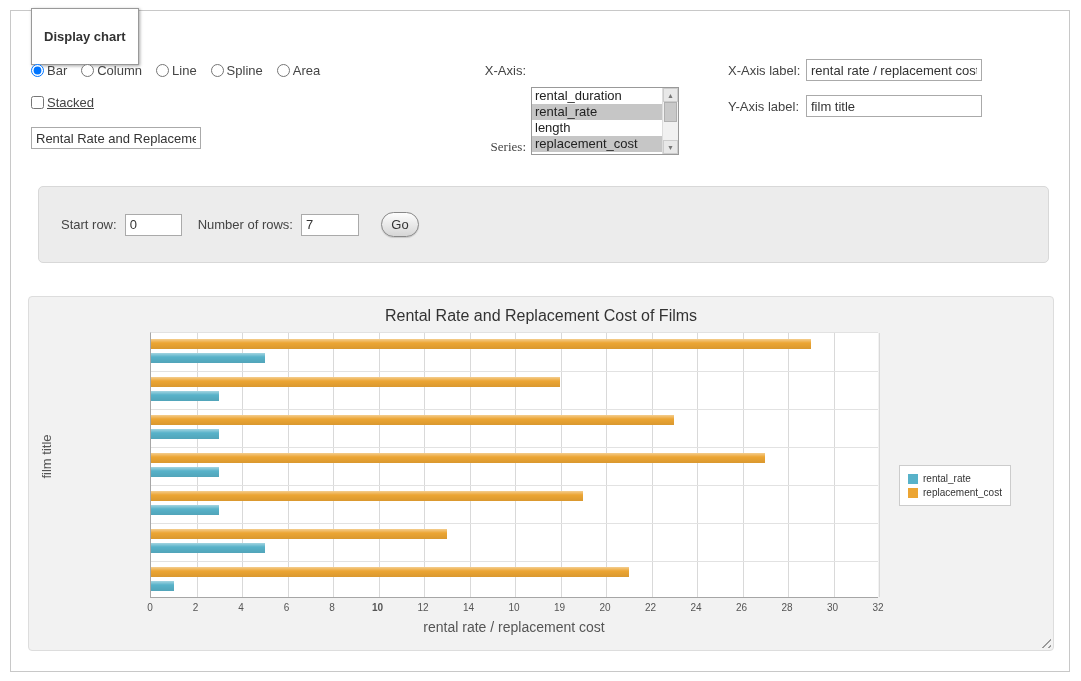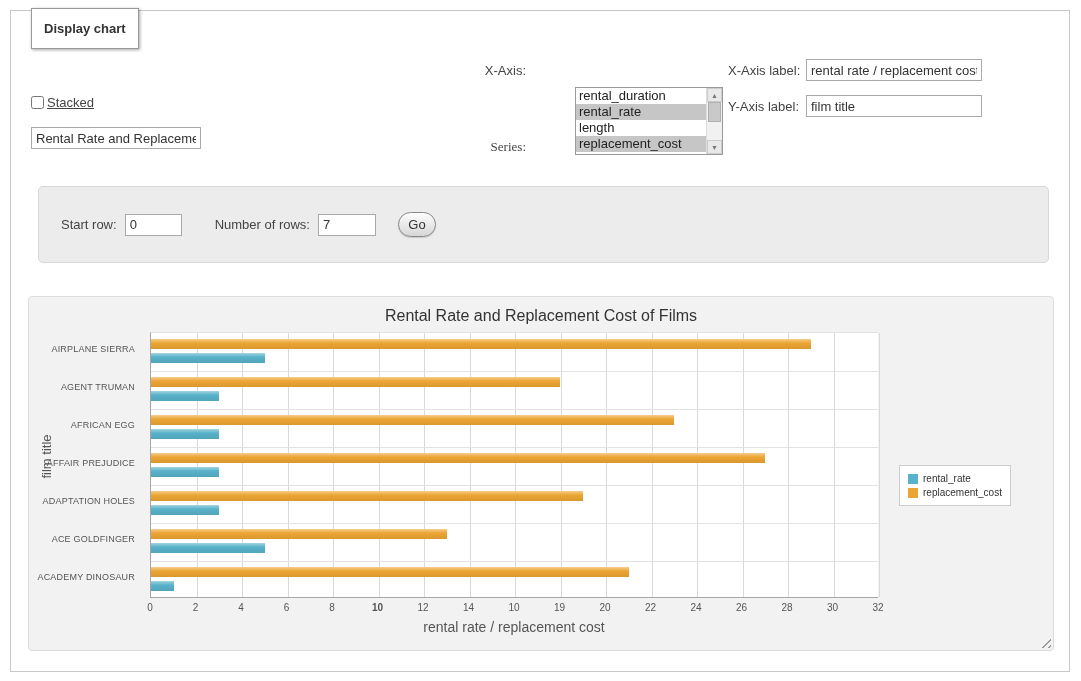--- a/index.html
+++ b/index.html
@@ -1,53 +1,53 @@
 <!DOCTYPE html>
 <html><head>
 <meta charset="utf-8">
 <style>
   * { box-sizing: border-box; margin: 0; padding: 0; }
   html,body { width:1081px; height:681px; background:#fff; font-family:"Liberation Sans", sans-serif; overflow:hidden; }
   .page { position:absolute; left:10px; top:10px; width:1060px; height:662px; border:1px solid #c8c8c8; background:#fff; }
 
   .fieldset-legend { position:absolute; left:20px; top:-3px; background:#fff; border:1px solid #999;
-    box-shadow:1px 1px 3px rgba(0,0,0,.35); padding:12px 12px; font-size:13px; font-weight:bold; color:#333; }
+    box-shadow:1px 1px 3px rgba(0,0,0,.35); padding:20px 12px; font-size:13px; font-weight:bold; color:#333; }
 
   .type-row { position:absolute; left:20px; top:52px; display:flex; gap:14px; font-size:13px; color:#444; align-items:center; }
   .type-row label, .stacked-row label { display:flex; align-items:center; gap:3px; }
   .stacked-row { position:absolute; left:20px; top:84px; font-size:13px; color:#444;text-decoration:underline; }
 
   input[type=text] { border:1px solid #aaa; background:#fff; font-family:"Liberation Sans",sans-serif;
     font-size:13px; color:#333; padding:2px 4px; height:22px; }
   .title-input { position:absolute; left:20px; top:116px; width:170px; }
 
   .field-label { position:absolute; font-size:13px; color:#444; }
   .lbl-right { text-align:right; width:95px; }
 
   .select { position:absolute; left:520px; top:48px; width:153px; height:23px; background:#fff;
     border:1px solid #999; font-size:13px; color:#333; padding:3px 20px 3px 5px; cursor:default; }
   .select-arrow { position:absolute; right:5px; top:5px; font-size:9px; color:#000; }
 
-  .series-box { position:absolute; left:520px; top:76px; width:148px; height:68px; background:#fff; border:1px solid #999;margin-left:44px; }
+  .series-box { position:absolute; left:520px; top:76px; width:148px; height:68px; background:#fff; border:1px solid #999; }
   .series-options { position:absolute; left:0; top:0; right:16px; bottom:0; overflow:hidden; }
   .series-option { height:16px; line-height:16px; font-size:13px; color:#222; padding-left:3px; white-space:nowrap; }
   .series-option.sel { background:#c6c6c6; }
   .series-scrollbar { position:absolute; right:0; top:0; bottom:0; width:16px; background:#f1f1f1; border-left:1px solid #ddd; }
   .sb-arrow { height:14px; text-align:center; font-size:7px; color:#777; line-height:14px; background:#e8e8e8; border:1px solid #ccc; }
   .sb-thumb { position:absolute; left:1px; right:1px; top:14px; height:20px; background:#c9c9c9; border:1px solid #b0b0b0; }
   .sb-arrow.down { position:absolute; bottom:0; left:0; right:0; }
 
   .xal-input { position:absolute; left:795px; top:48px; width:176px; }
   .yal-input { position:absolute; left:795px; top:84px; width:176px; }
 
   .rows-panel { position:absolute; left:27px; top:175px; width:1011px; height:77px; background:#ececec;
     border:1px solid #d8d8d8; border-radius:5px; display:flex; align-items:center; padding-left:22px; font-size:13px; color:#444; }
   .rows-panel input { margin-left:8px; }
   .start-input { width:57px; }
-  .num-label { margin-left:33px;text-align:center; }
+  .num-label { margin-left:16px;text-align:center; }
   .num-input { width:58px; }
   .go-btn { margin-left:22px; width:38px; height:25px; border-radius:13px; border:1px solid #888;
     background:linear-gradient(#fdfdfd,#d6d6d6); font-family:"Liberation Sans",sans-serif; font-size:13px;
     color:#333; cursor:pointer; box-shadow:0 1px 1px rgba(0,0,0,.15); }
 
   .chart-panel { position:absolute; left:17px; top:285px; width:1026px; height:355px; background:#f2f2f2;
     border:1px solid #ddd; border-radius:4px; }
   .chart-title { position:absolute; top:10px; left:0; right:0; text-align:center; font-size:16px; color:#333; }
   .plot { position:absolute; left:121px; top:35px; width:728px; height:266px; background:#fff;
     border-left:1px solid #a6a6a6; border-bottom:1px solid #a6a6a6; border-top:1px solid #e2e2e2; }
@@ -68,20 +68,42 @@
   .resize-handle { position:absolute; right:2px; bottom:2px; width:13px; height:13px; cursor:se-resize;
     background:repeating-linear-gradient(135deg, #999 0 1px, transparent 1px 4px);
     clip-path:polygon(100% 0, 100% 100%, 0 100%); }
 </style>
 </head>
 <body>
 
 <div class="page">
   <div class="fieldset-legend">Display chart</div>
 
+  <div class="type-row">
+    <label>
+      <input type="radio" name="ctype" checked="" style="">
+      <span>Bar</span>
+    </label>
+    <label>
+      <input type="radio" name="ctype" style="">
+      <span>Column</span>
+    </label>
+    <label>
+      <input type="radio" name="ctype" style="">
+      <span>Line</span>
+    </label>
+    <label>
+      <input type="radio" name="ctype" style="">
+      <span>Spline</span>
+    </label>
+    <label>
+      <input type="radio" name="ctype" style="">
+      <span>Area</span>
+    </label>
+  </div>
 
   <div class="stacked-row">
     <label>
       <input type="checkbox" style="">
       <span>Stacked</span>
     </label>
   </div>
 
   <input type="text" class="title-input" value="Rental Rate and Replacement Cost of Films" style="">
 
@@ -150,29 +172,20 @@
         <div class="bar" style="top: 196px; width: 295.522px; background-color: rgb(236, 165, 51);"></div>
         <div class="bar" style="top: 234px; width: 477.522px; background-color: rgb(236, 165, 51);"></div>
         <div class="bar" style="top: 20px; width: 113.522px; background-color: rgb(88, 178, 201);"></div>
         <div class="bar" style="top: 58px; width: 68.0225px; background-color: rgb(88, 178, 201);"></div>
         <div class="bar" style="top: 96px; width: 68.0225px; background-color: rgb(88, 178, 201);"></div>
         <div class="bar" style="top: 134px; width: 68.0225px; background-color: rgb(88, 178, 201);"></div>
         <div class="bar" style="top: 172px; width: 68.0225px; background-color: rgb(88, 178, 201);"></div>
         <div class="bar" style="top: 210px; width: 113.522px; background-color: rgb(88, 178, 201);"></div>
         <div class="bar" style="top: 248px; width: 22.5225px; background-color: rgb(88, 178, 201);"></div>
       </div>
-    <div class="cat-labels" id="catLabels">
-        <div class="catlbl" style="top: 12px;">AIRPLANE SIERRA</div>
-        <div class="catlbl" style="top: 50px;">AGENT TRUMAN</div>
-        <div class="catlbl" style="top: 88px;">AFRICAN EGG</div>
-        <div class="catlbl" style="top: 126px;">AFFAIR PREJUDICE</div>
-        <div class="catlbl" style="top: 164px;">ADAPTATION HOLES</div>
-        <div class="catlbl" style="top: 202px;">ACE GOLDFINGER</div>
-        <div class="catlbl" style="top: 240px;">ACADEMY DINOSAUR</div>
-      </div>
     <div class="x-ticks" id="xTicks">
         <div class="xtick" style="left: -15px;">0</div>
         <div class="xtick" style="left: 30.5px;">2</div>
         <div class="xtick" style="left: 76px;">4</div>
         <div class="xtick" style="left: 121.5px;">6</div>
         <div class="xtick" style="left: 167px;">8</div>
         <div class="xtick" style="left: 212.5px; font-weight: bold;">10</div>
         <div class="xtick" style="left: 258px;">12</div>
         <div class="xtick" style="left: 303.5px;">14</div>
         <div class="xtick" style="left: 349px;">10</div>

